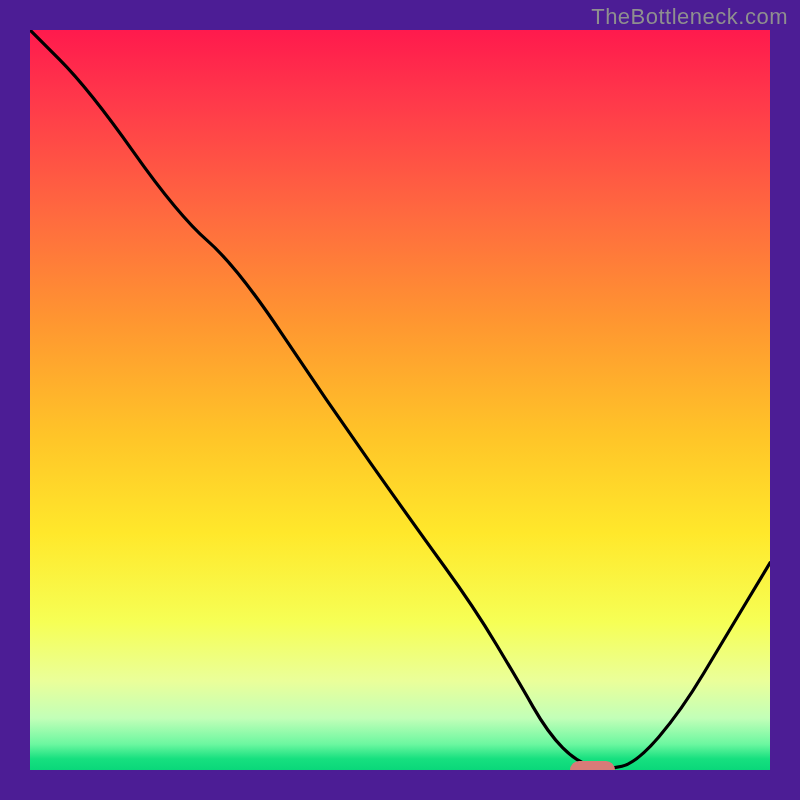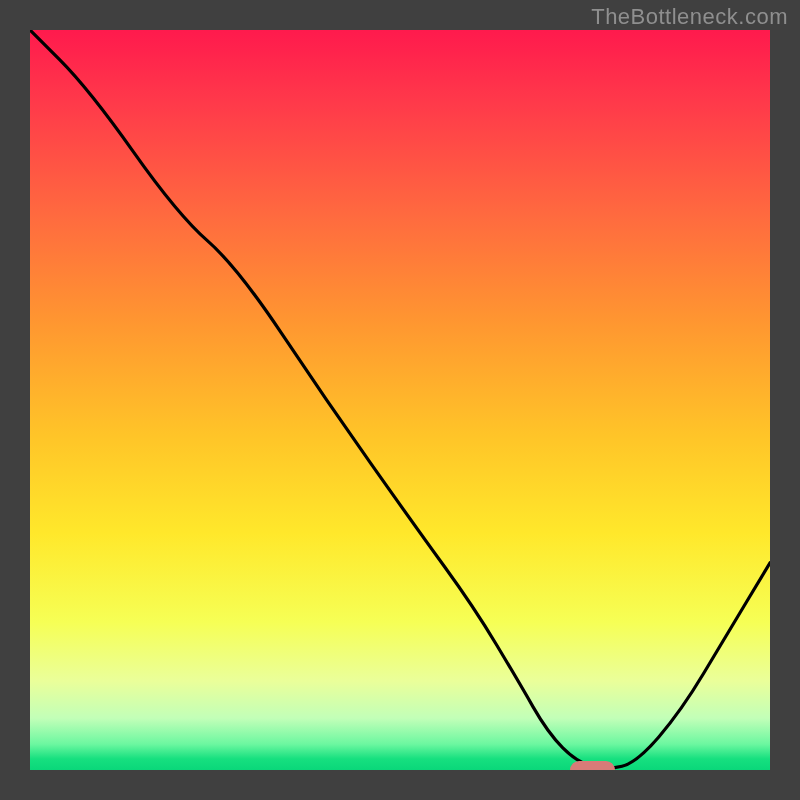--- a/index.html
+++ b/index.html
@@ -10,21 +10,21 @@
     background: #000;
     overflow: hidden;
     font-family: Arial, Helvetica, sans-serif;
   }
   .frame {
     position: absolute;
     left: 0;
     top: 0;
     width: 800px;
     height: 800px;
-    background: #404040;
+    background: #4c1d95;
   }
   .plot-area {
     position: absolute;
     left: 30px;
     top: 30px;
     width: 740px;
     height: 740px;
     overflow: hidden;
   }
   .gradient-bg {

